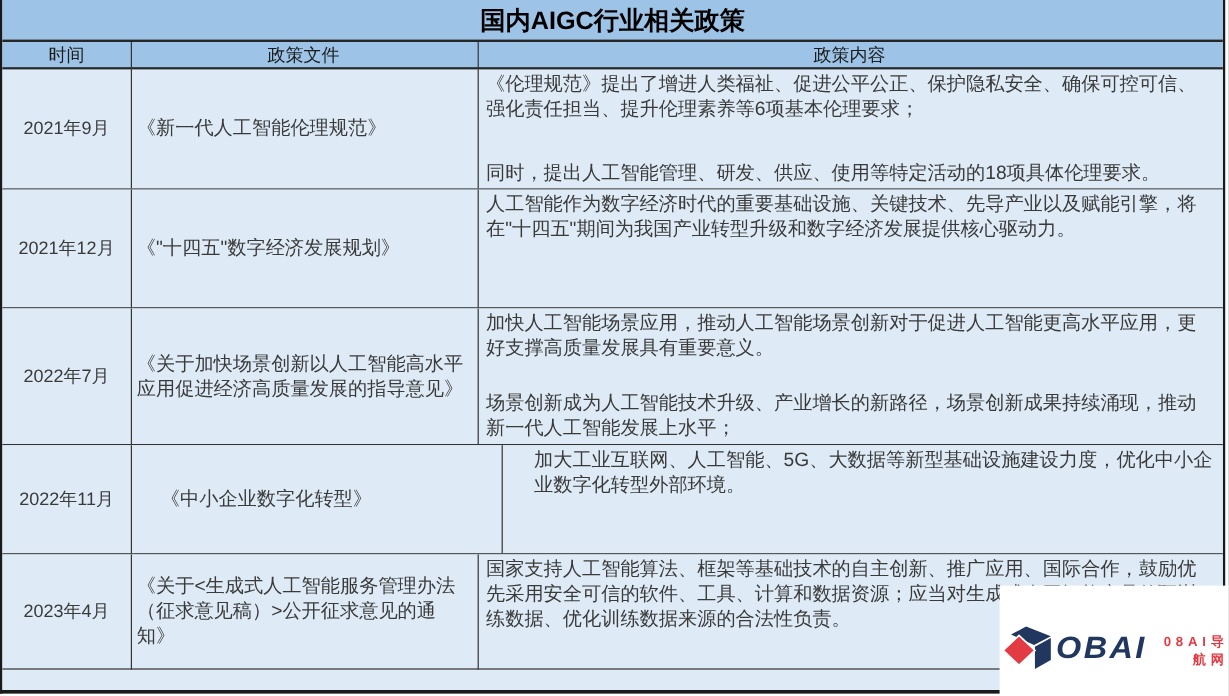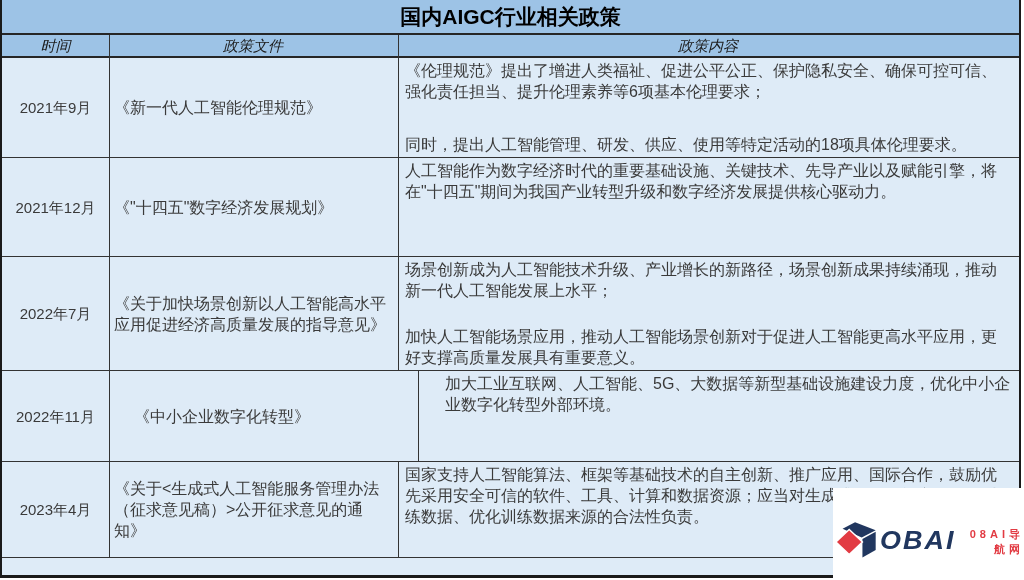--- a/index.html
+++ b/index.html
@@ -39,21 +39,21 @@
     display:grid;
     grid-template-columns:108px 289px 1fr;
   }
   .header-row{
     height:23px;
     background:var(--header-bg);
     border-bottom:2px solid #262626;
     font-size:15px;color:#1c1c1c;
   }
   .header-row .cell{
-    display:flex;align-items:center;justify-content:center;font-style:italic;
+    display:flex;align-items:center;justify-content:center;
   }
   .body-row{
     background:var(--row-bg);
     border-bottom:1px solid var(--border);
     font-size:16px;line-height:21px;
   }
   .row-0{height:100px;}
   .row-1{height:99px;}
   .row-2{height:114px;}
   .row-3{height:91px;gap:20px;}
@@ -127,22 +127,22 @@
       <div class="cell c-doc">《"十四五"数字经济发展规划》</div>
       <div class="cell c-content">
         <p>人工智能作为数字经济时代的重要基础设施、关键技术、先导产业以及赋能引擎，将在"十四五"期间为我国产业转型升级和数字经济发展提供核心驱动力。</p>
       </div>
     </div>
 
     <div class="grid body-row row-2">
       <div class="cell c-time">2022年7月</div>
       <div class="cell c-doc">《关于加快场景创新以人工智能高水平应用促进经济高质量发展的指导意见》</div>
       <div class="cell c-content">
+        <p>加快人工智能场景应用，推动人工智能场景创新对于促进人工智能更高水平应用，更好支撑高质量发展具有重要意义。</p>
         <p>场景创新成为人工智能技术升级、产业增长的新路径，场景创新成果持续涌现，推动新一代人工智能发展上水平；</p>
-        <p>加快人工智能场景应用，推动人工智能场景创新对于促进人工智能更高水平应用，更好支撑高质量发展具有重要意义。</p>
       </div>
     </div>
 
     <div class="grid body-row row-3">
       <div class="cell c-time">2022年11月</div>
       <div class="cell c-doc">《中小企业数字化转型》</div>
       <div class="cell c-content">
         <p>加大工业互联网、人工智能、5G、大数据等新型基础设施建设力度，优化中小企业数字化转型外部环境。</p>
       </div>
     </div>

